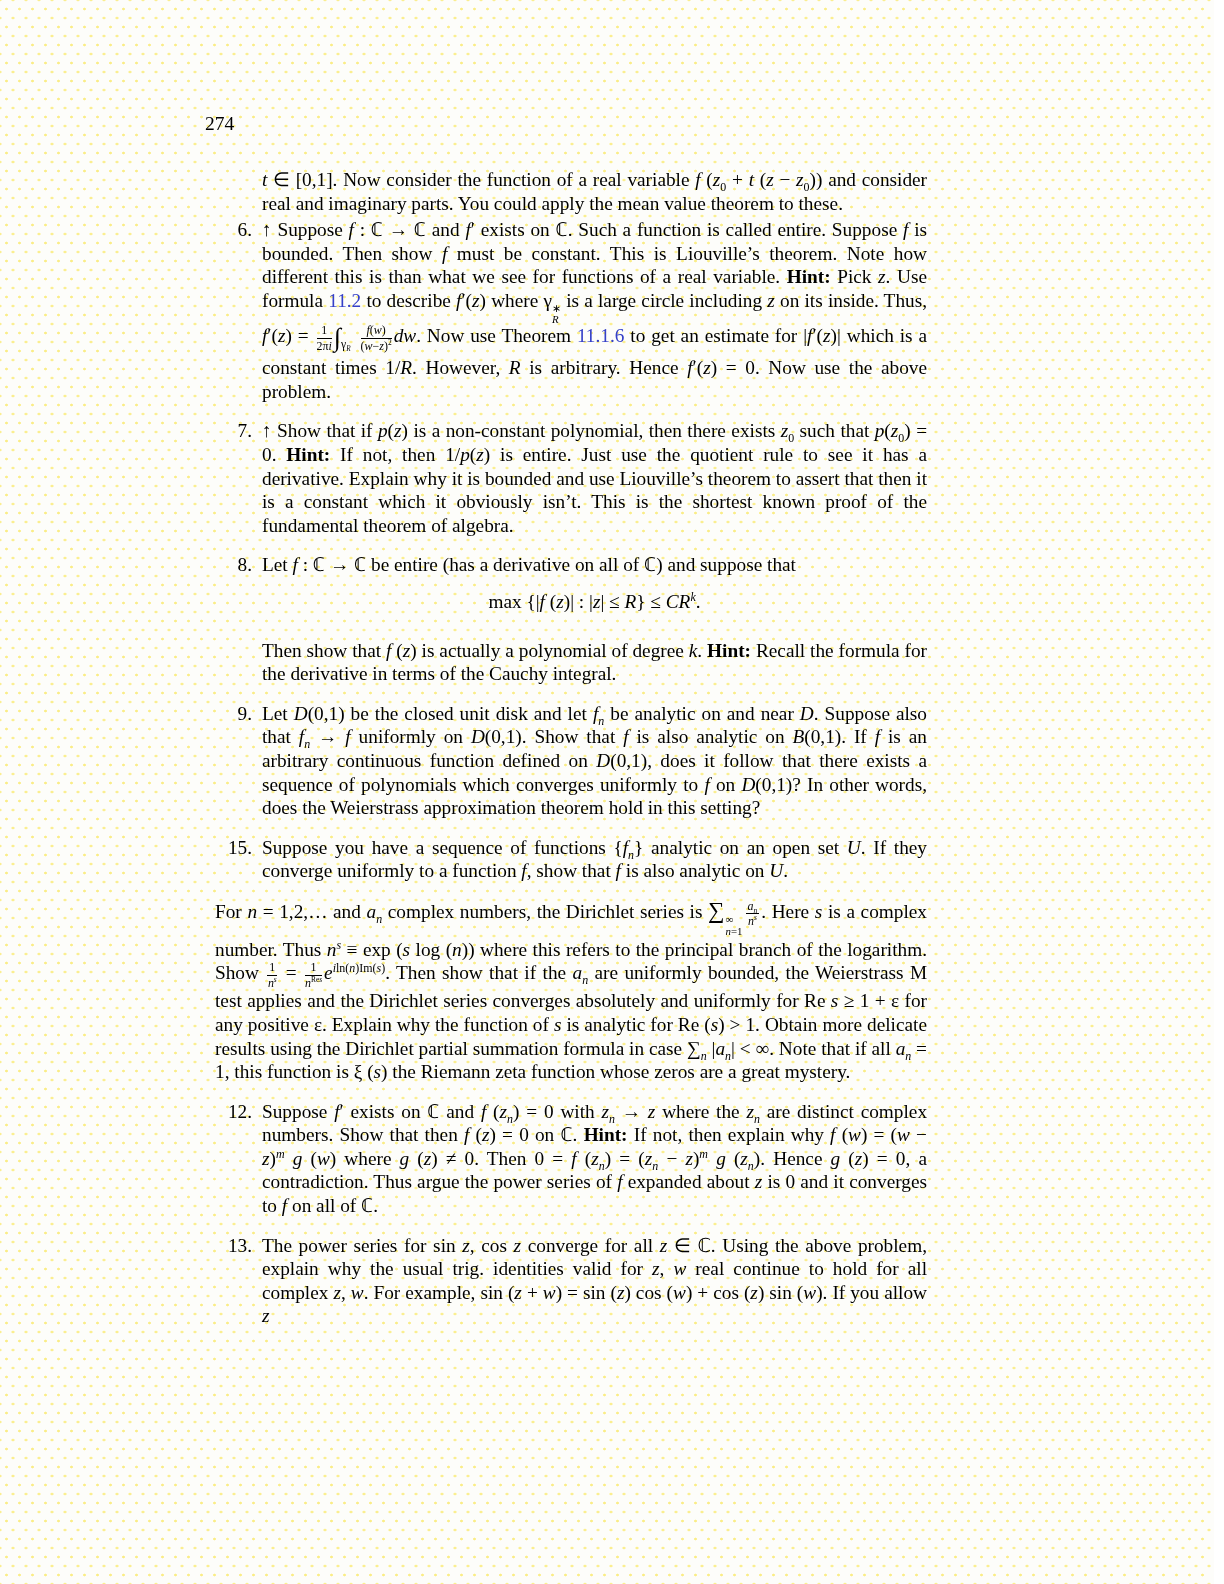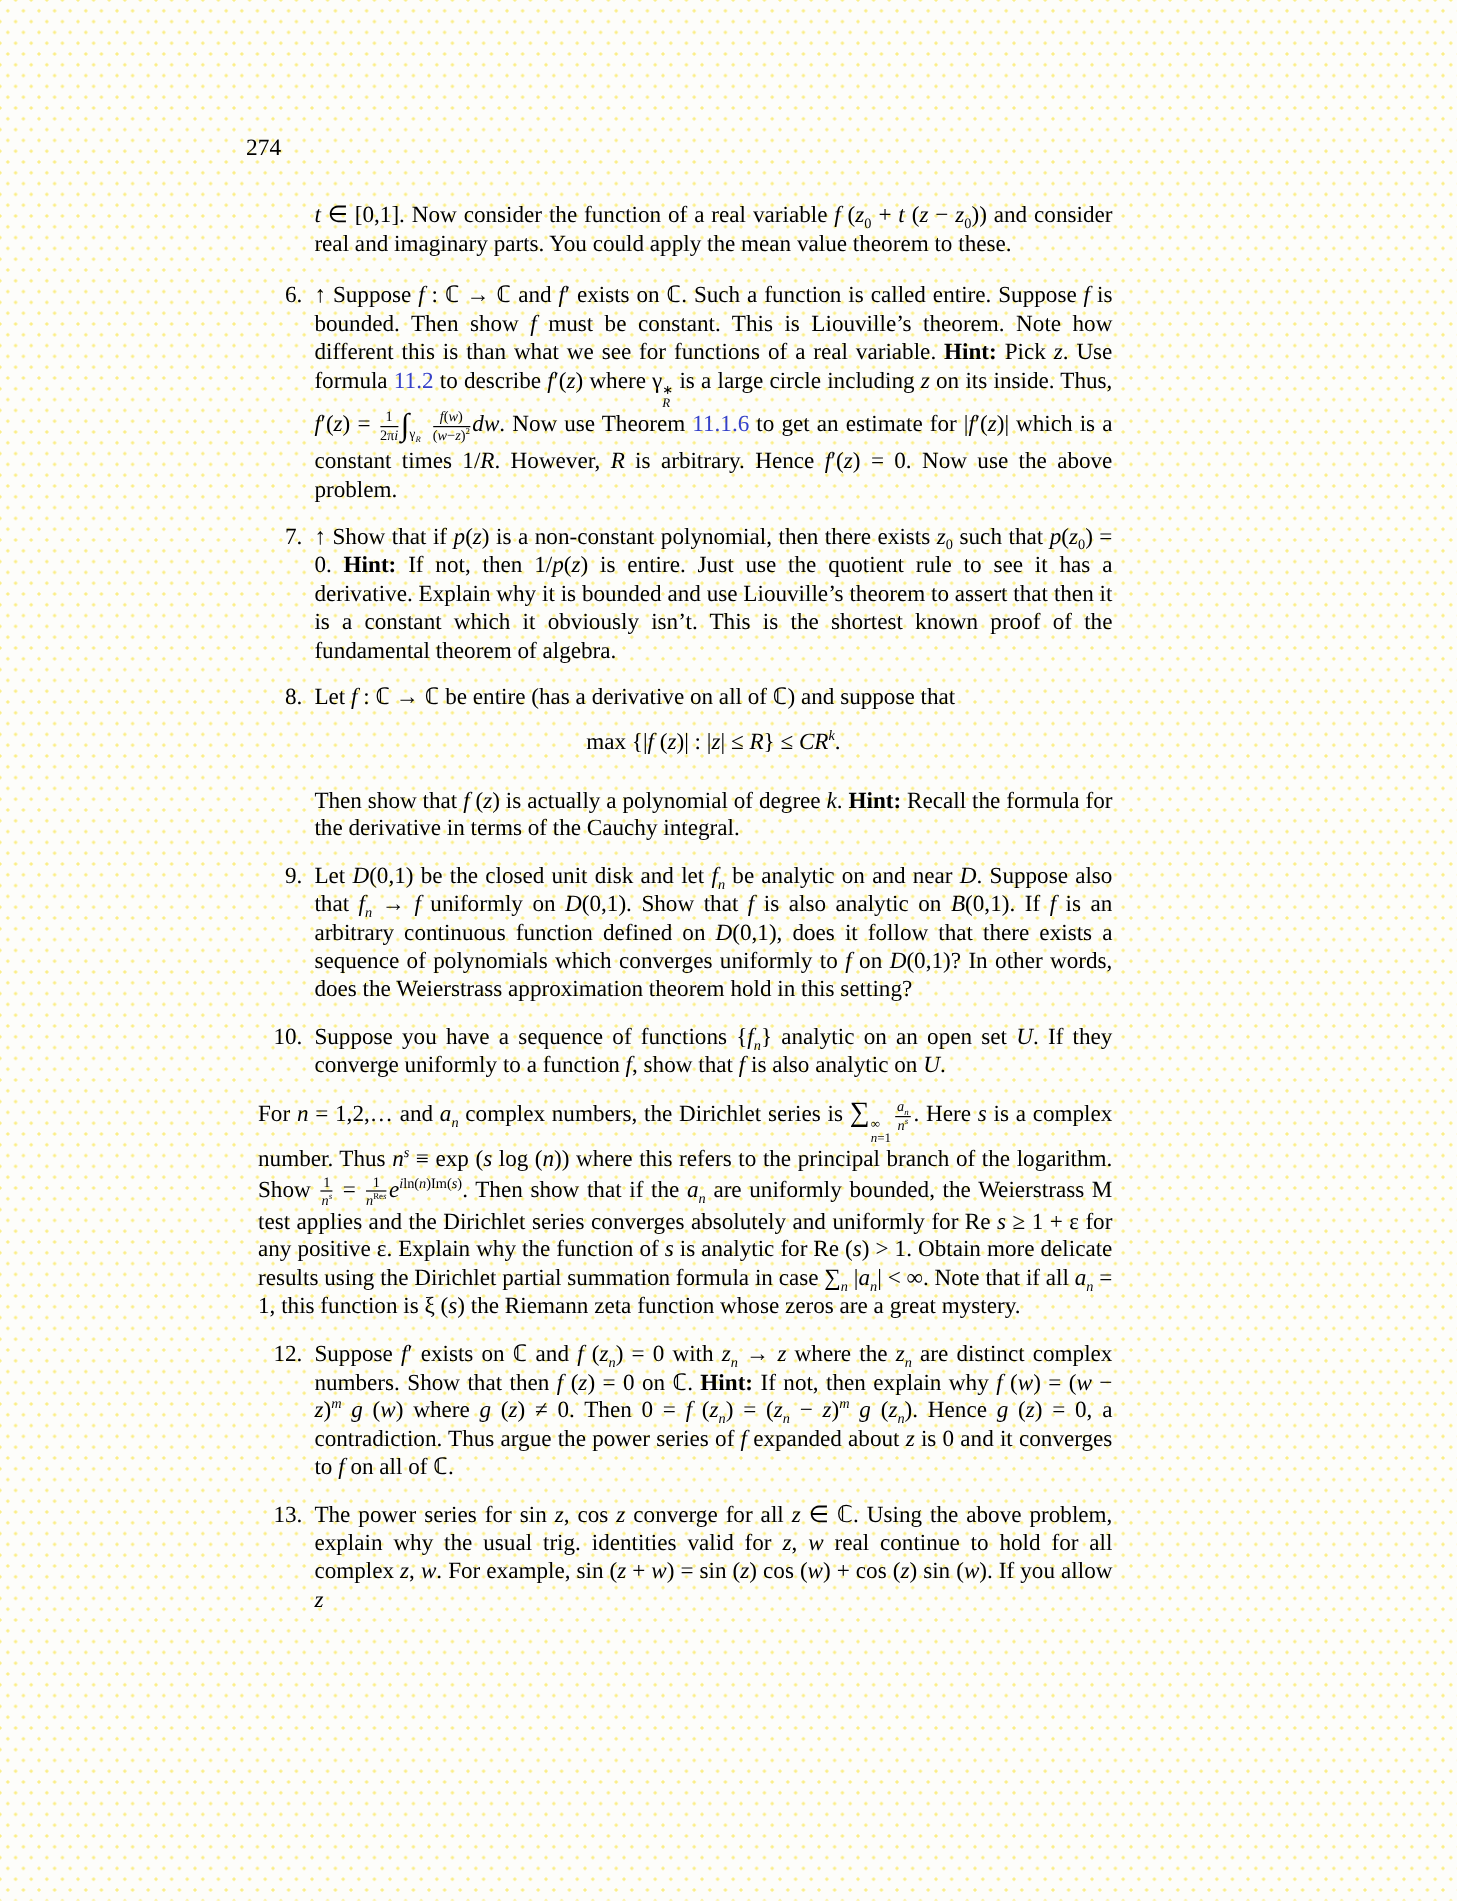--- a/index.html
+++ b/index.html
@@ -31,21 +31,21 @@
     line-height: 24px;
     margin-bottom: 32px;
   }
   .bodytext {
     font-size: 19.3px;
     line-height: 23.6px;
     text-align: justify;
   }
   .intro {
     margin-left: 57px;
-    margin-bottom: 20px;
+    margin-bottom: 3px;
     font-family: Liberation Serif, serif;
   }
   ol.problems { list-style: none; margin: 0; padding: 0; }
   .item { display: flex; margin-bottom: 16px; }
   .item .num { flex: 0 0 47px; text-align: right; }
   .item .body { margin-left: 10px; flex: 1; text-align: justify; }
   sup, sub { font-size: 0.62em; line-height: 0; }
   .disp { text-align: center; margin: 13px 0 25px 0; }
   .xref { color: #3540c8; text-decoration: none; cursor: pointer; }
   .frac {
@@ -109,21 +109,21 @@
     <span class="num">8.</span>
     <div class="body">Let <i>f</i> : ℂ → ℂ be entire (has a derivative on all of ℂ) and suppose that<span class="disp" style="display:block">max {|<i>f</i> (<i>z</i>)| : |<i>z</i>| ≤ <i>R</i>} ≤ <i>CR</i><sup><i>k</i></sup>.</span>Then show that <i>f</i> (<i>z</i>) is actually a polynomial of degree <i>k</i>.  <b>Hint:</b> Recall the formula for the derivative in terms of the Cauchy integral.</div>
   </li>
 
   <li class="item">
     <span class="num">9.</span>
     <div class="body">Let <i>D</i>(0,1) be the closed unit disk and let <i>f</i><sub><i>n</i></sub> be analytic on and near <i>D</i>. Suppose also that <i>f</i><sub><i>n</i></sub> → <i>f</i> uniformly on <i>D</i>(0,1).  Show that <i>f</i> is also analytic on <i>B</i>(0,1).  If <i>f</i> is an arbitrary continuous function defined on <i>D</i>(0,1), does it follow that there exists a sequence of polynomials which converges uniformly to <i>f</i> on <i>D</i>(0,1)? In other words, does the Weierstrass approximation theorem hold in this setting?</div>
   </li>
 
   <li class="item">
-    <span class="num">10.</span>
+    <span class="num">15.</span>
     <div class="body">Suppose you have a sequence of functions {<i>f</i><sub><i>n</i></sub>} analytic on an open set <i>U</i>.  If they converge uniformly to a function <i>f</i>, show that <i>f</i> is also analytic on <i>U</i>.</div>
   </li>
 
   <li class="item">
     <div class="body">For <i>n</i> = 1,2,… and <i>a</i><sub><i>n</i></sub> complex numbers, the Dirichlet series is <span class="bigop">∑</span><span class="lim">
               <span>∞</span>
               <span><i>n</i>=1</span>
             </span><span class="frac"><span class="t"><i>a</i><sub><i>n</i></sub></span><span class="b"><i>n</i><sup><i>s</i></sup></span></span>. Here <i>s</i> is a complex number.  Thus <i>n</i><sup><i>s</i></sup> ≡ exp (<i>s</i> log (<i>n</i>)) where this refers to the principal branch of the logarithm.  Show <span class="frac"><span class="t">1</span><span class="b"><i>n</i><sup><i>s</i></sup></span></span> = <span class="frac"><span class="t">1</span><span class="b"><i>n</i><sup>Re<i>s</i></sup></span></span><i>e</i><sup><i>i</i>ln(<i>n</i>)Im(<i>s</i>)</sup>. Then show that if the <i>a</i><sub><i>n</i></sub> are uniformly bounded, the Weierstrass M test applies and the Dirichlet series converges absolutely and uniformly for Re <i>s</i> ≥ 1 + ε for any positive ε.  Explain why the function of <i>s</i> is analytic for Re (<i>s</i>) &gt; 1.  Obtain more delicate results using the Dirichlet partial summation formula in case ∑<sub><i>n</i></sub> |<i>a</i><sub><i>n</i></sub>| &lt; ∞. Note that if all <i>a</i><sub><i>n</i></sub> = 1, this function is ξ (<i>s</i>) the Riemann zeta function whose zeros are a great mystery.</div>
   </li>
 

